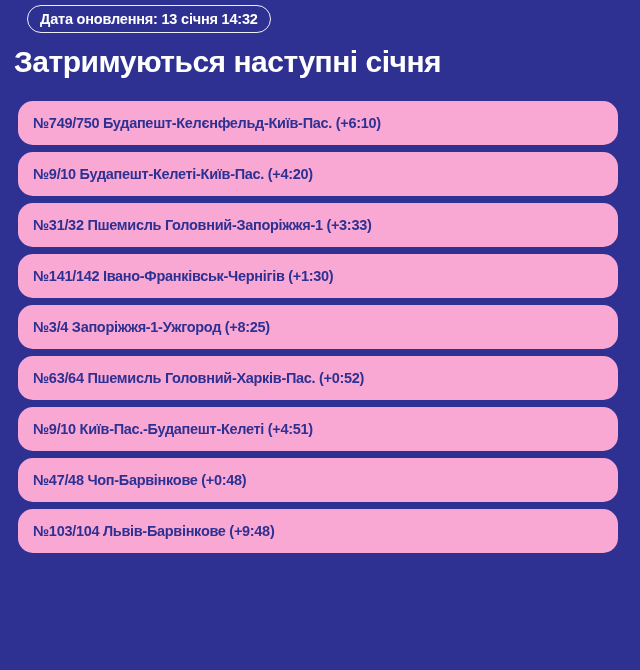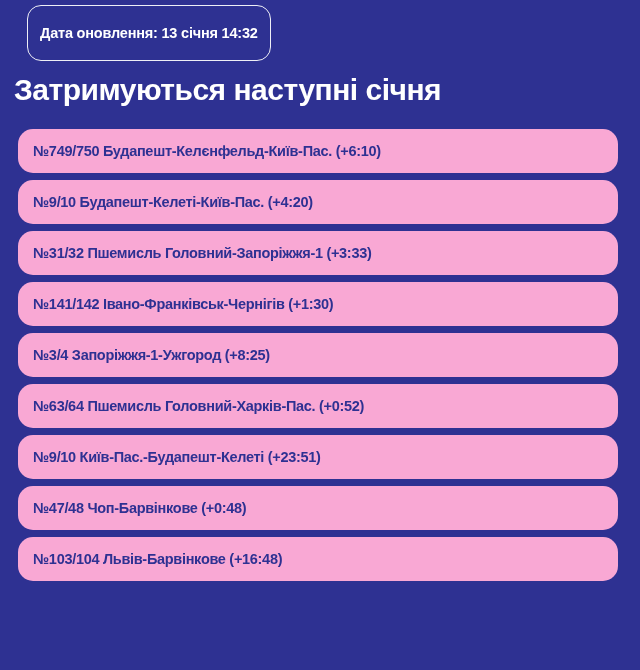--- a/index.html
+++ b/index.html
@@ -16,21 +16,21 @@
   .page {
     width: 640px;
     height: 670px;
     position: relative;
   }
   .update-badge {
     display: inline-flex;
     align-items: center;
     margin: 5px 0 0 27px;
     height: 26px;
-    padding: 14px 12px;
+    padding: 0 12px;
     border: 1px solid rgba(255,255,255,0.92);
     border-radius: 14px;
     color: #ffffff;
     font-size: 14.5px;
     font-weight: bold;
     letter-spacing: -0.2px;
     white-space: nowrap;
   }
   .page-title {
     margin: 11px 0 0 14px;
@@ -97,27 +97,27 @@
     <li class="train-card">
       <span>№3/4 Запоріжжя-1-Ужгород (+8:25)</span>
     </li>
 
 
     <li class="train-card">
       <span>№63/64 Пшемисль Головний-Харків-Пас. (+0:52)</span>
     </li>
 
     <li class="train-card">
-      <span>№9/10 Київ-Пас.-Будапешт-Келеті (+23:51)</span>
+      <span>№9/10 Київ-Пас.-Будапешт-Келеті (+4:51)</span>
     </li>
 
     <li class="train-card">
       <span>№47/48 Чоп-Барвінкове (+0:48)</span>
     </li>
 
     <li class="train-card">
-      <span>№103/104 Львів-Барвінкове (+16:48)</span>
+      <span>№103/104 Львів-Барвінкове (+9:48)</span>
     </li>
   </ul>
 
   
 
 </div>
 
 </body></html>

